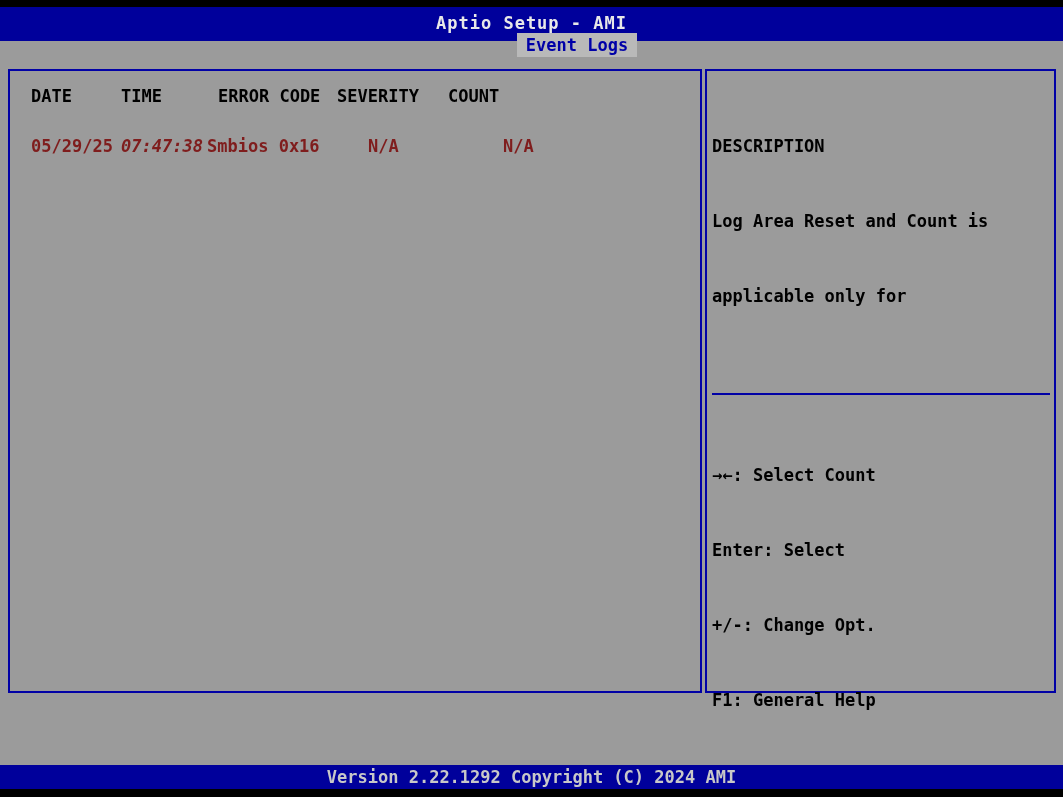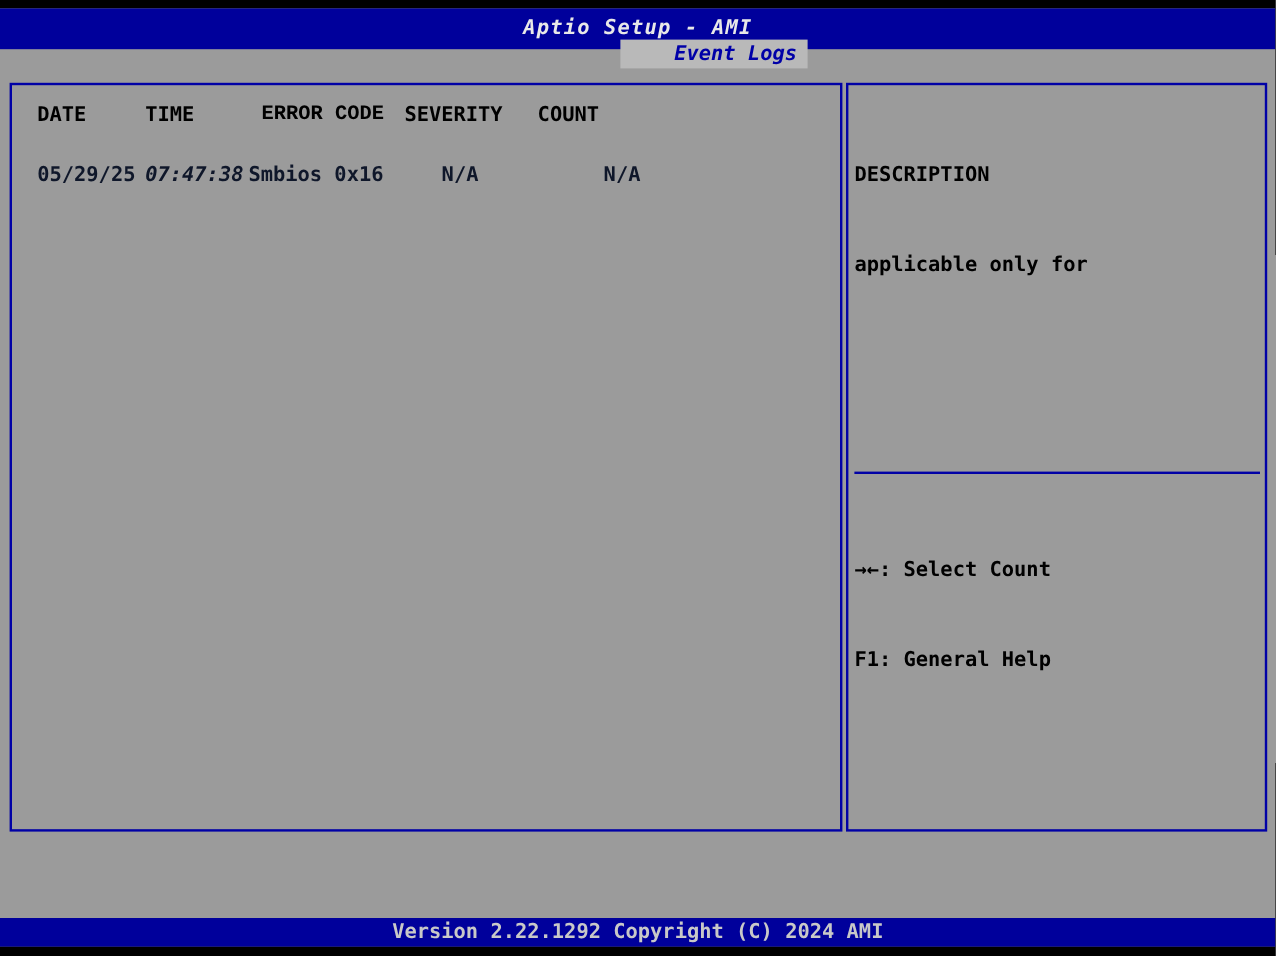--- a/index.html
+++ b/index.html
@@ -8,41 +8,41 @@
     background:#9B9B9B; overflow:hidden;
     font-family:"DejaVu Sans Mono", monospace;
     font-weight:bold; font-size:17px;
     cursor:default;
   }
   .strip { position:absolute; left:0; width:1063px; background:#000000; }
   .strip-top { top:0; height:7px; }
   .strip-bottom { top:789px; height:8px; }
 
   .band { position:absolute; left:0; width:1063px; background:#00009B; }
-  .band-header { top:7px; height:34px;font-style:italic; }
+  .band-header { top:7px; height:34px; }
   .app-title { text-align:center; padding-top:6px; color:#E8E8E8; letter-spacing:1px; }
   .tab {
     position:absolute; left:517px; top:26px; width:120px; height:24px;
-    background:#B9B9B9; color:#0000A8; text-align:center; line-height:24px;padding-left:36px;
+    background:#B9B9B9; color:#0000A8; text-align:center; line-height:24px;
   }
 
   .panel {
     position:absolute; top:69px; height:624px; box-sizing:border-box;
     border:2px solid #0101A6;
   }
   .panel-left  { left:8px;   width:694px; }
   .panel-right { left:705px; width:351px; color:#000000; }
 
   .cell { position:absolute; white-space:pre; }
   .thead .cell { top:15px; color:#000000; }
-  .trow  .cell { top:65px; color:#0f172a; }
+  .trow  .cell { top:65px; color:#7f1d1d; }
 
   .c-date     { left:21px; }
   .c-time     { left:111px; }
-  .c-error    { left:208px;font-family:Liberation Mono, monospace; }
+  .c-error    { left:208px; }
   .c-severity { left:327px; }
   .c-count    { left:438px; }
 
   .r-date     { left:21px; }
   .r-time     { left:111px;font-style:italic; }
   .r-error    { left:197px; }
   .r-severity { left:358px; }
   .r-count    { left:493px; }
 
   .desc { position:absolute; left:5px; top:13px; right:4px; line-height:25px; white-space:pre; }
@@ -76,25 +76,28 @@
       <span class="cell r-time">07:47:38</span>
       <span class="cell r-error">Smbios 0x16</span>
       <span class="cell r-severity">N/A</span>
       <span class="cell r-count">N/A</span>
     </div>
   </div>
 
   <div class="panel panel-right">
     <div class="desc">
       <div>DESCRIPTION</div>
+      <div>Log Area Reset and Count is</div>
       <div>applicable only for</div>
     </div>
     <div class="help-divider"></div>
     <div class="hotkeys">
       <div>→←: Select Count</div>
+      <div>Enter: Select</div>
+      <div>+/-: Change Opt.</div>
       <div>F1: General Help</div>
       
       
       
       
     </div>
   </div>
 
   <div class="band band-footer">
     <span>Version 2.22.1292 Copyright (C) 2024 AMI</span>

